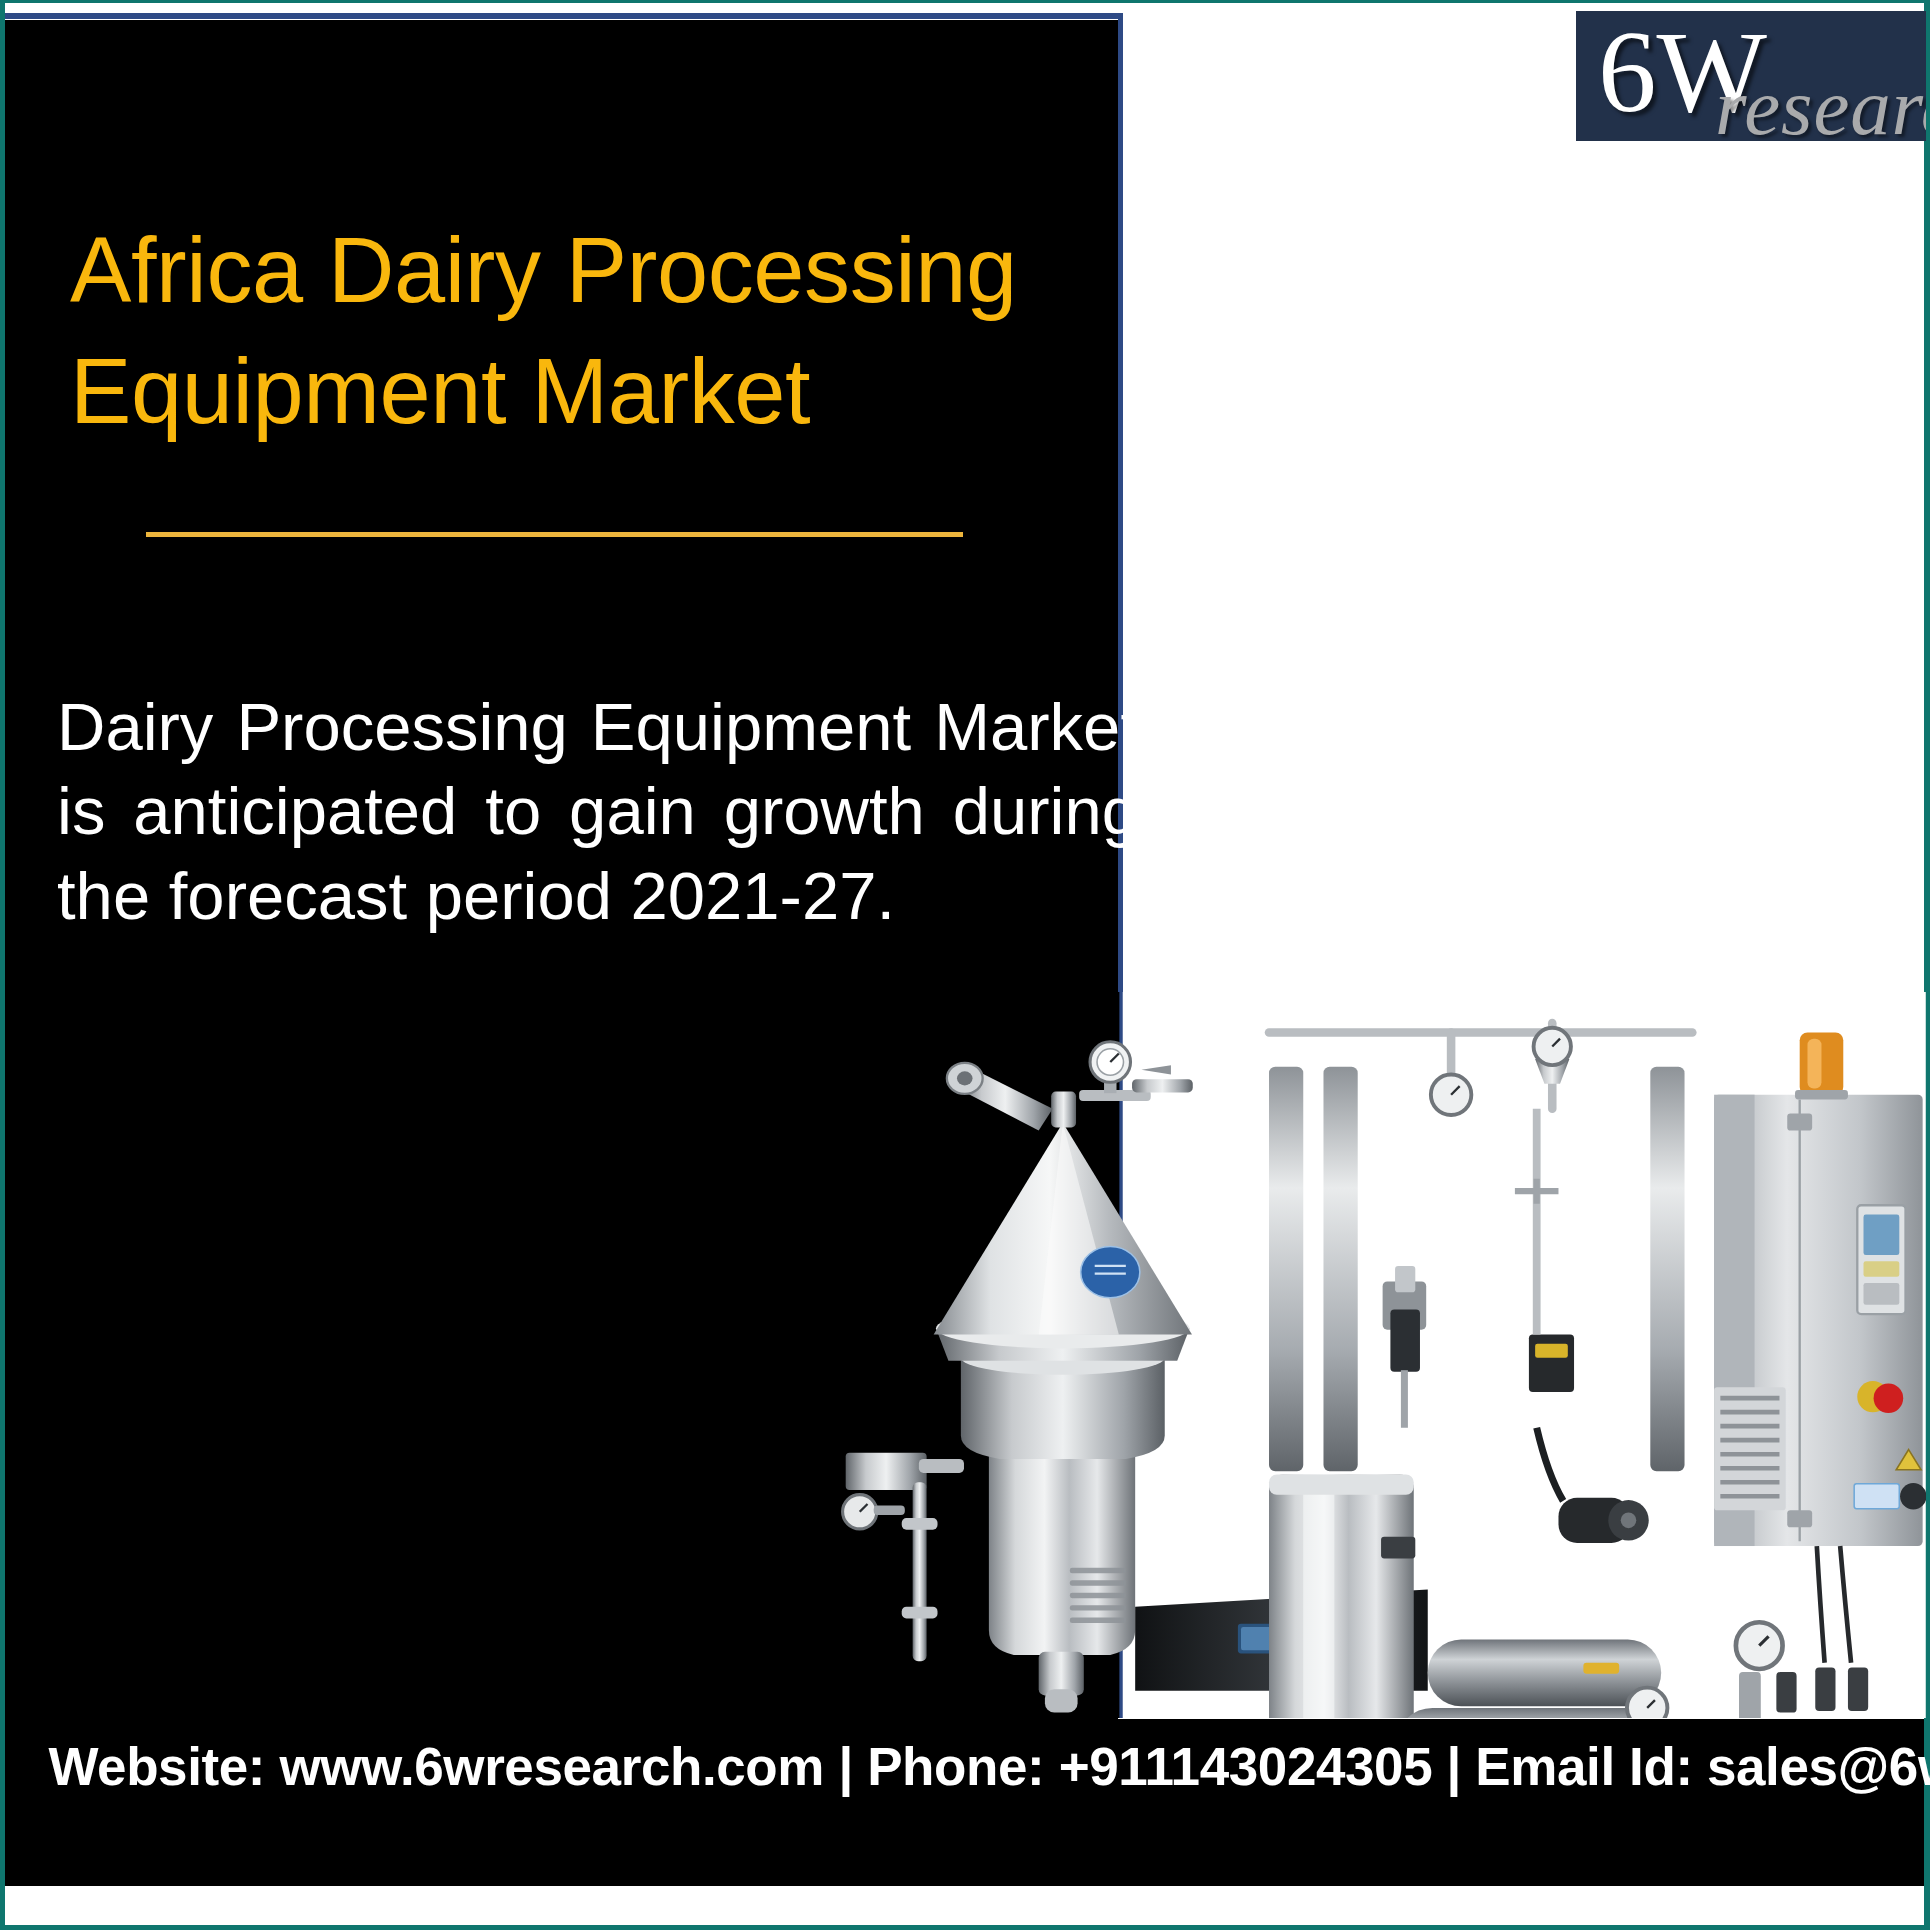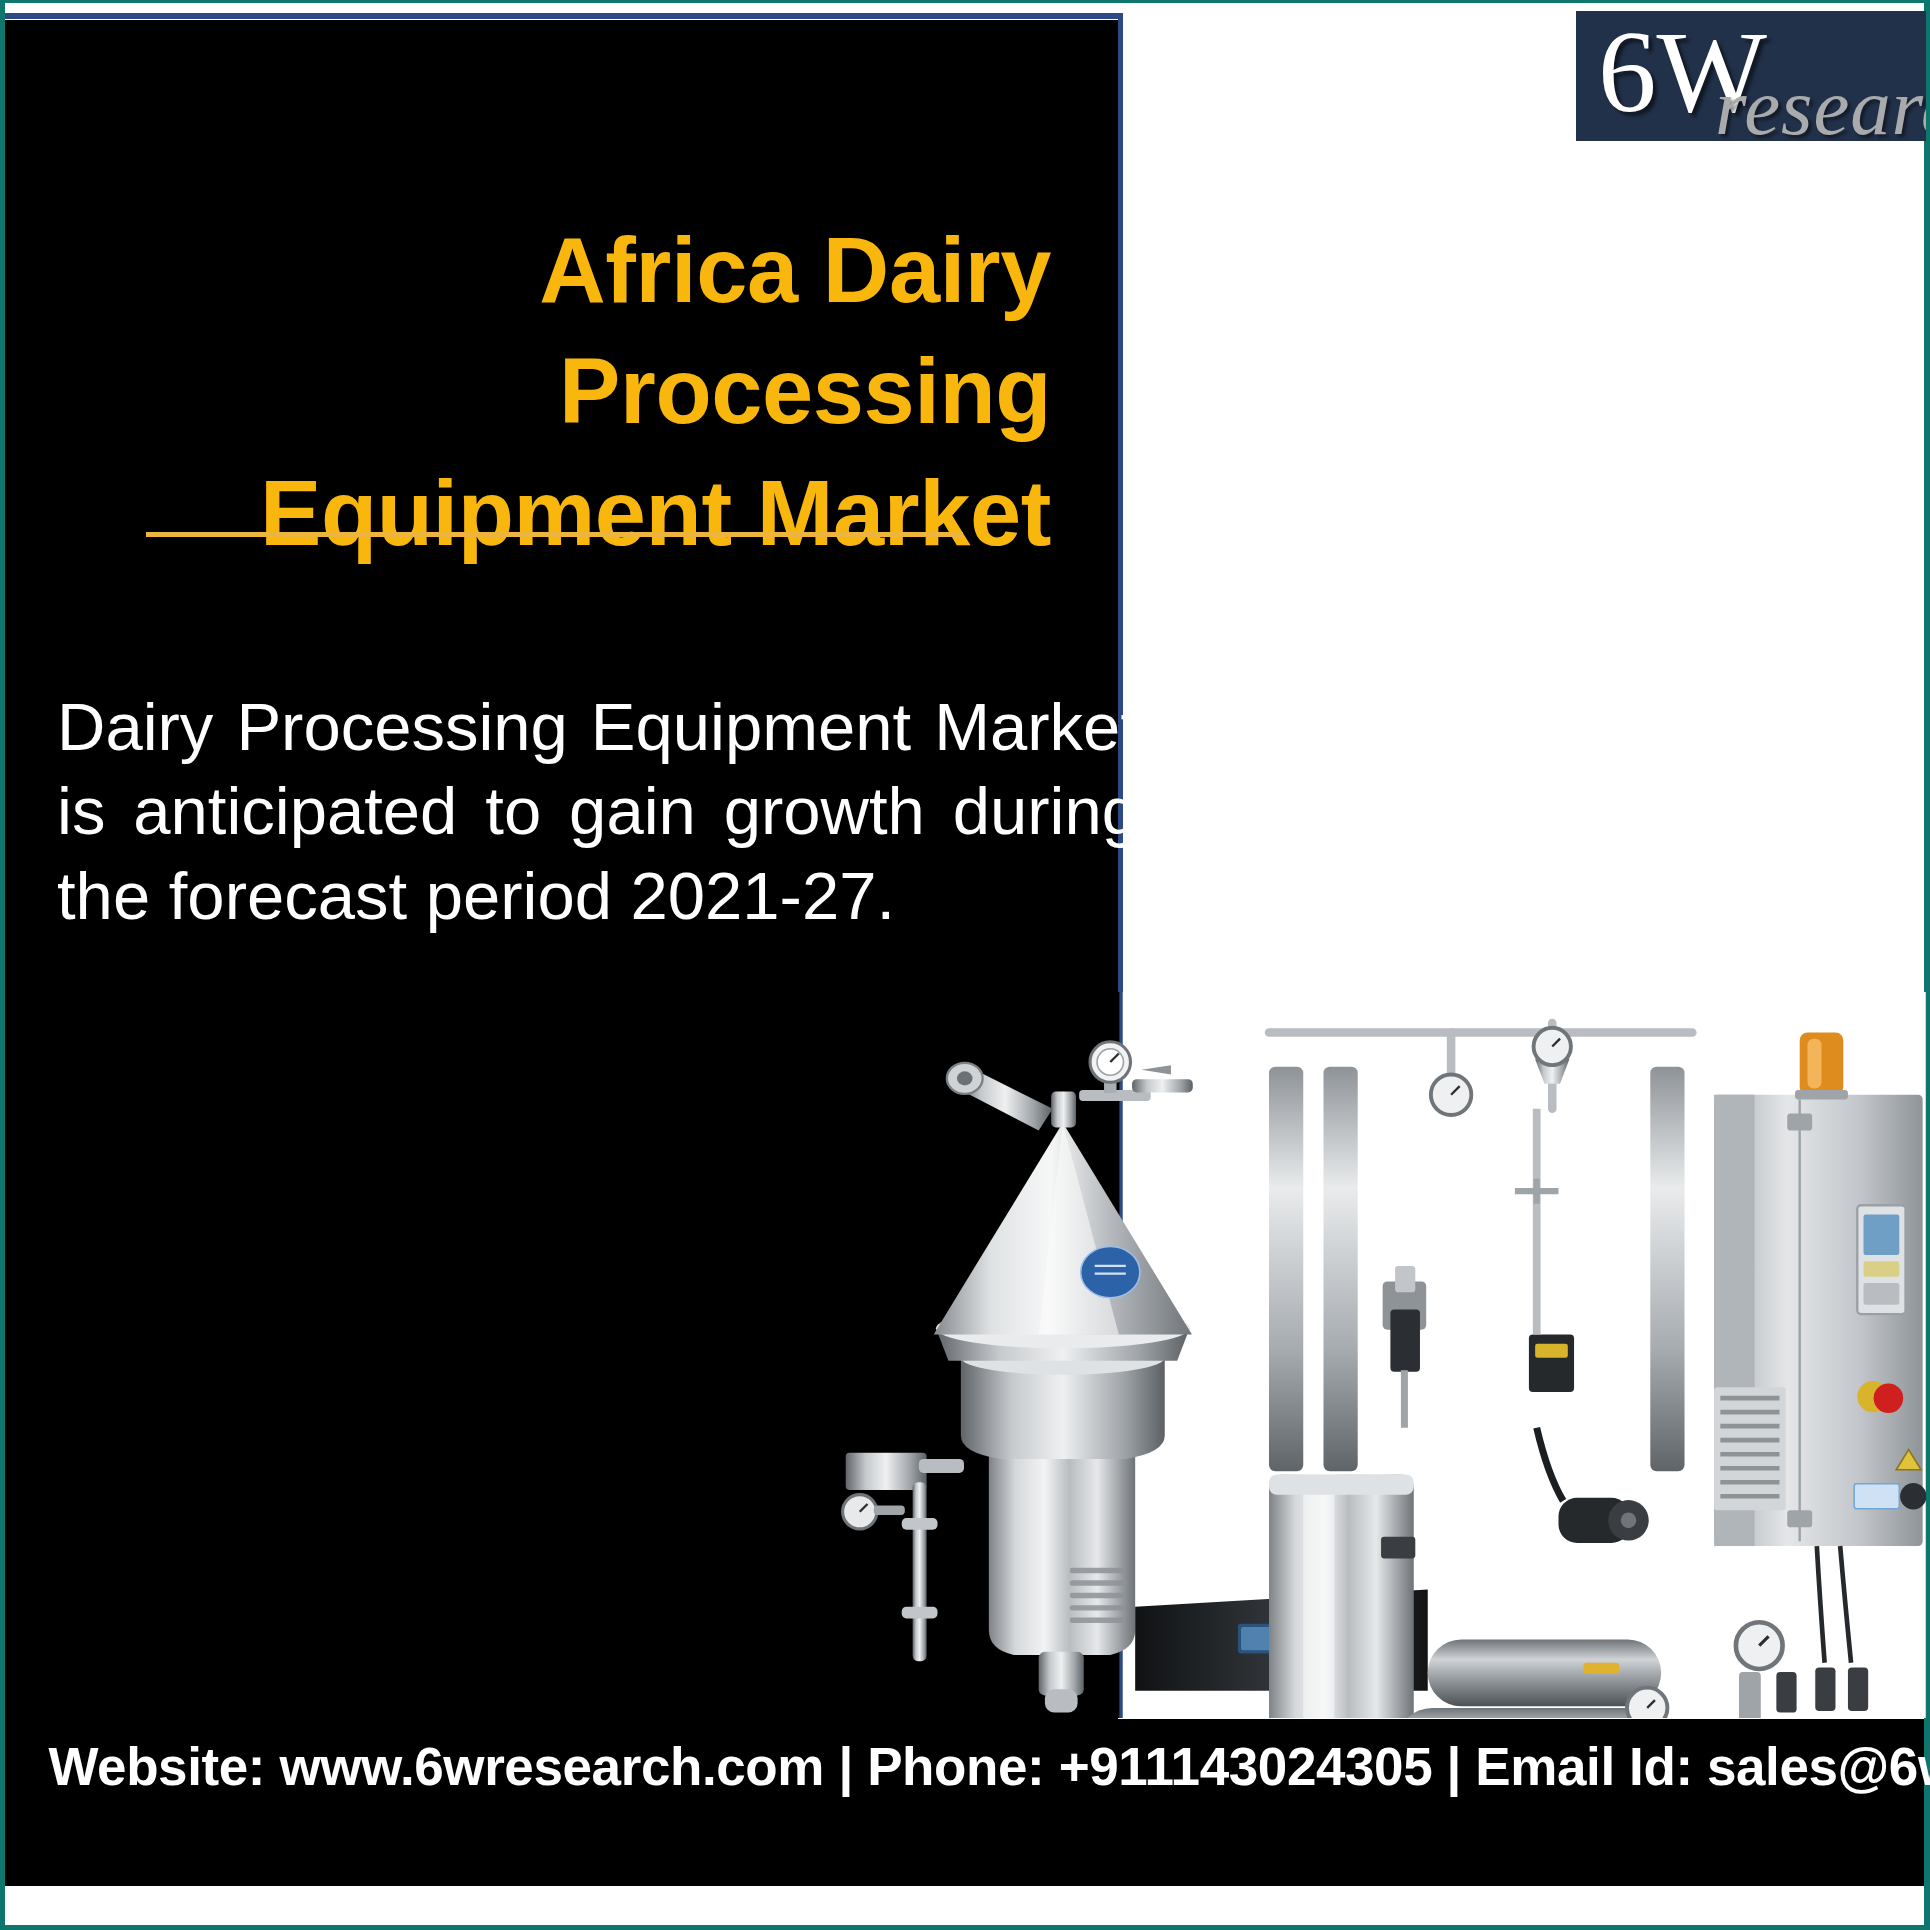--- a/index.html
+++ b/index.html
@@ -40,24 +40,24 @@
     left:1118px;top:13.2px;
     width:5.4px;height:1705px;
     background:#2e4a85;
   }
 
   
   .title{
     position:absolute;
     left:70px;top:210px;
     width:981px;
-    text-align:right;
+    text-align:left;
     color:#f9b70d;
     font-size:92px;
-    font-weight:bold;
+    font-weight:normal;
     line-height:1.32;
     letter-spacing:-0.4px;
   }
 
   
   .divider{
     position:absolute;
     left:146px;top:532px;
     width:817px;height:4.7px;
     background:#edb53c;

